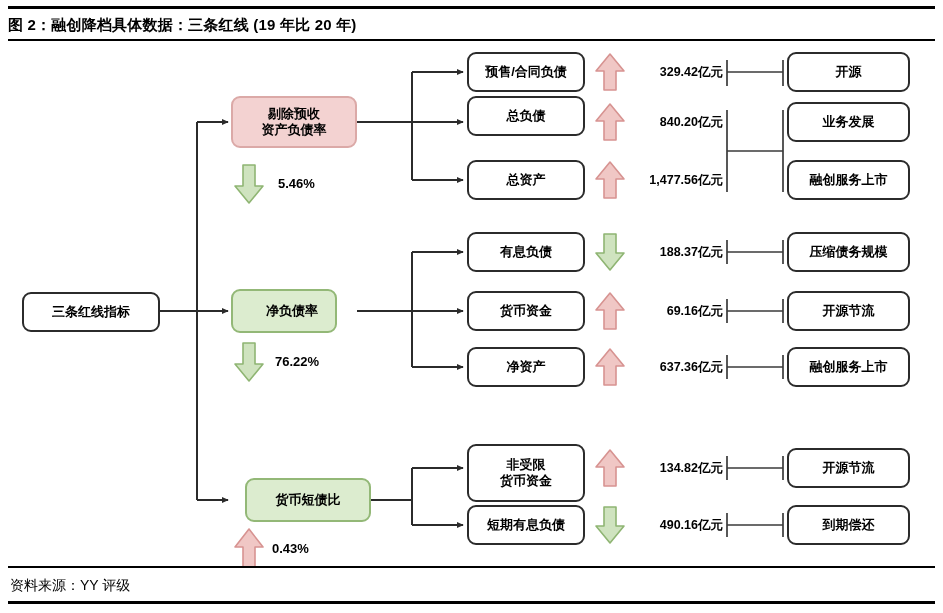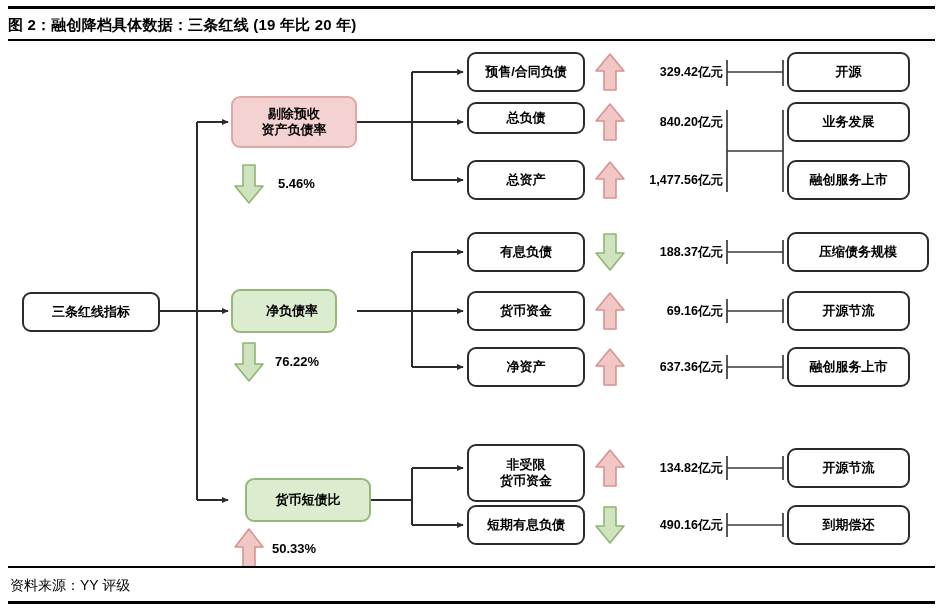--- a/index.html
+++ b/index.html
@@ -152,21 +152,21 @@
   <div class="arrw" style="left:593px;top:52px;width:34px;height:40px;">
     <svg viewBox="0 0 34 40" width="34" height="40" xmlns="http://www.w3.org/2000/svg">
       <path d="M17,2 L31,19 L23,19 L23,38 L11,38 L11,19 L3,19 Z" fill="#f0c7c5" stroke="#d79391" stroke-width="1.6" stroke-linejoin="round"></path>
     </svg>
   </div>
   <div class="val" style="left:639px;top:64px;width:84px;">329.42亿元</div>
   <div class="node" style="left:787px;top:52px;width:123px;height:40px;">
     <span>开源</span>
   </div>
 
-  <div class="node" style="left:467px;top:102px;width:118px;height:32px;">
+  <div class="node" style="left:467px;top:96px;width:118px;height:40px;">
     <span>总负债</span>
   </div>
   <div class="arrw" style="left:593px;top:102px;width:34px;height:40px;">
     <svg viewBox="0 0 34 40" width="34" height="40" xmlns="http://www.w3.org/2000/svg">
       <path d="M17,2 L31,19 L23,19 L23,38 L11,38 L11,19 L3,19 Z" fill="#f0c7c5" stroke="#d79391" stroke-width="1.6" stroke-linejoin="round"></path>
     </svg>
   </div>
   <div class="val" style="left:639px;top:114px;width:84px;">840.20亿元</div>
   <div class="node" style="left:787px;top:102px;width:123px;height:40px;">
     <span>业务发展</span>
@@ -197,21 +197,21 @@
 
   <div class="node" style="left:467px;top:232px;width:118px;height:40px;">
     <span>有息负债</span>
   </div>
   <div class="arrw" style="left:593px;top:232px;width:34px;height:40px;">
     <svg viewBox="0 0 34 40" width="34" height="40" xmlns="http://www.w3.org/2000/svg">
       <path d="M11,2 L23,2 L23,21 L31,21 L17,38 L3,21 L11,21 Z" fill="#cfe3bf" stroke="#8fb573" stroke-width="1.6" stroke-linejoin="round"></path>
     </svg>
   </div>
   <div class="val" style="left:639px;top:244px;width:84px;">188.37亿元</div>
-  <div class="node" style="left:787px;top:232px;width:142px;height:40px;">
+  <div class="node" style="left:787px;top:232px;width:123px;height:40px;">
     <span>压缩债务规模</span>
   </div>
 
   <div class="node" style="left:467px;top:291px;width:118px;height:40px;">
     <span>货币资金</span>
   </div>
   <div class="arrw" style="left:593px;top:291px;width:34px;height:40px;">
     <svg viewBox="0 0 34 40" width="34" height="40" xmlns="http://www.w3.org/2000/svg">
       <path d="M17,2 L31,19 L23,19 L23,38 L11,38 L11,19 L3,19 Z" fill="#f0c7c5" stroke="#d79391" stroke-width="1.6" stroke-linejoin="round"></path>
     </svg>
@@ -235,21 +235,21 @@
   </div>
 
   <div class="node green" style="left:231px;top:478px;width:126px;height:44px;margin-left:14px;">
     <span>货币短债比</span>
   </div>
   <div class="arrw" style="left:232px;top:527px;width:34px;height:42px;">
     <svg viewBox="0 0 34 42" width="34" height="42" xmlns="http://www.w3.org/2000/svg">
       <path d="M17,2 L31,20 L23,20 L23,40 L11,40 L11,20 L3,20 Z" fill="#f0c7c5" stroke="#d79391" stroke-width="1.6" stroke-linejoin="round"></path>
     </svg>
   </div>
-  <div class="pct" style="left:272px;top:541px;">50.33%</div>
+  <div class="pct" style="left:272px;top:541px;">0.43%</div>
 
   <div class="node" style="left:467px;top:444px;width:118px;height:58px;">
     <span>非受限
 货币资金</span>
   </div>
   <div class="arrw" style="left:593px;top:448px;width:34px;height:40px;">
     <svg viewBox="0 0 34 40" width="34" height="40" xmlns="http://www.w3.org/2000/svg">
       <path d="M17,2 L31,19 L23,19 L23,38 L11,38 L11,19 L3,19 Z" fill="#f0c7c5" stroke="#d79391" stroke-width="1.6" stroke-linejoin="round"></path>
     </svg>
   </div>

